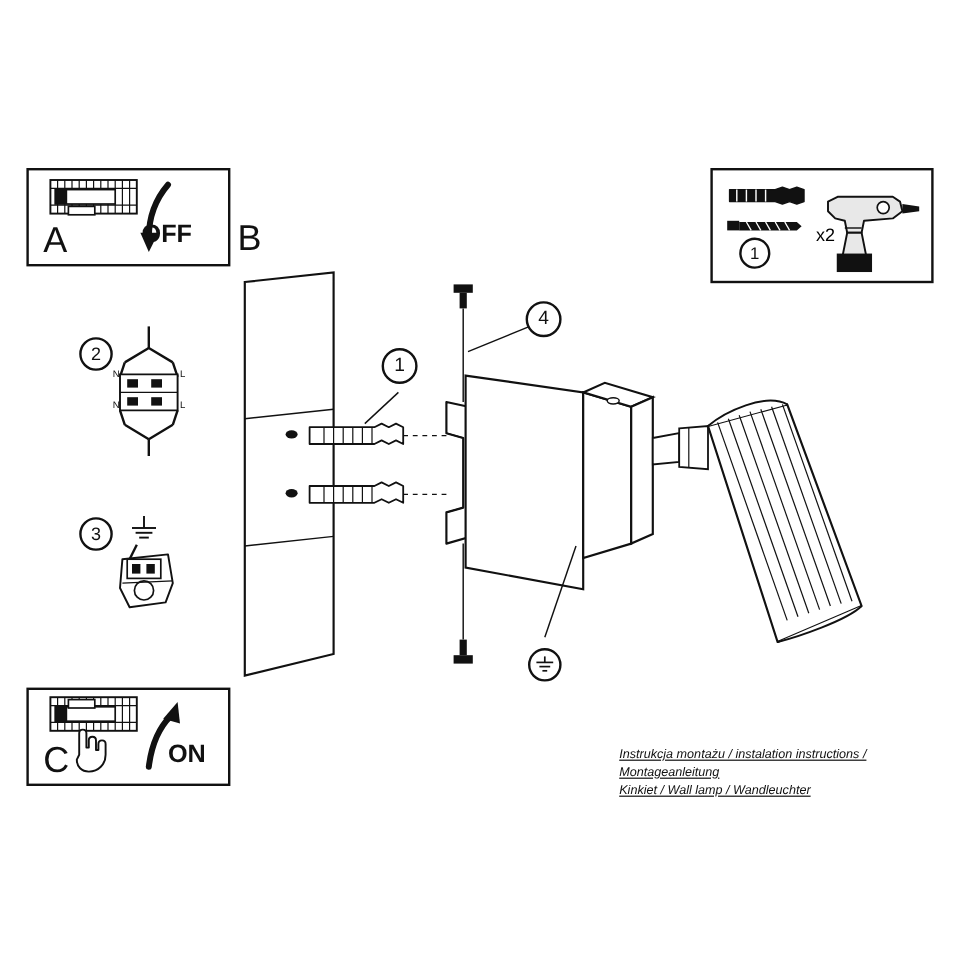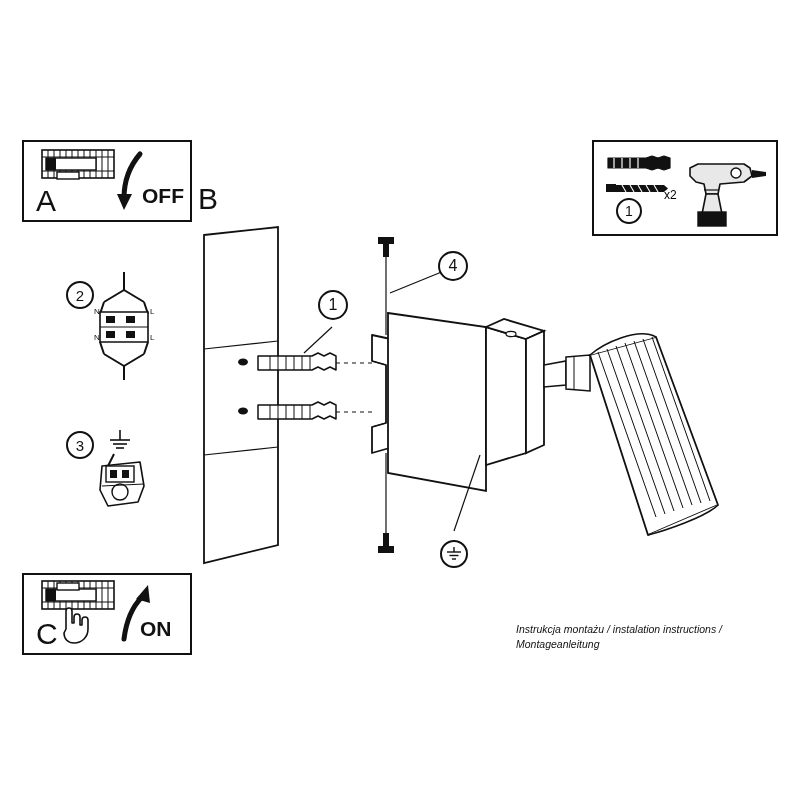--- a/index.html
+++ b/index.html
@@ -66,20 +66,21 @@
   
   #footer {
     position: absolute;
     left: 516px;
     top: 622px;
     font-size: 10.5px;
     line-height: 15px;
     color: #111;
     font-style: italic;
     width: 270px;
+    text-decoration: underline;
   }
   #footer .l2 { font-style: italic; }
 
   svg { display: block; overflow: visible; }
 </style>
 </head>
 <body>
 
 <div id="sheet">
 
@@ -108,21 +109,21 @@
 
         <rect x="33" y="30" width="22" height="7" fill="#fff" stroke="#111" stroke-width="1.4"></rect>
       </g>
 
       <g>
         <path d="M116 12 C 104 26, 100 42, 100 56" stroke="#111" stroke-width="5" fill="none" stroke-linecap="round"></path>
         <polygon points="100,68 93,52 108,52" fill="#111"></polygon>
       </g>
     </svg>
     <div class="big-letter" style="left:12px; top:42px;">A</div>
-    <div class="switch-label" style="left:94px; top:42px;margin-left:24px;">OFF</div>
+    <div class="switch-label" style="left:94px; top:42px;">OFF</div>
   </div>
 
   <div class="panel" id="panel-c">
     <svg width="166" height="78" viewBox="0 0 166 78">
       <g>
         <rect x="18" y="6" width="72" height="28" fill="#fff" stroke="#111" stroke-width="1.6"></rect>
         <line x1="18" y1="13" x2="90" y2="13" stroke="#111" stroke-width="1"></line>
         <line x1="18" y1="27" x2="90" y2="27" stroke="#111" stroke-width="1"></line>
         <g stroke="#111" stroke-width="1">
           <line x1="24" y1="6" x2="24" y2="34"></line>
@@ -181,21 +182,21 @@
       <g>
         <path d="M96 26 L104 22 L150 22 L156 26 L158 34 L150 40 L126 42 L124 52 L112 52 L110 42 L102 40 L96 34 Z" fill="#e8e8e8" stroke="#111" stroke-width="1.6" stroke-linejoin="round"></path>
         <path d="M124 52 L112 52 L108 72 L128 72 Z" fill="#e8e8e8" stroke="#111" stroke-width="1.6" stroke-linejoin="round"></path>
         <rect x="104" y="70" width="28" height="14" fill="#111" stroke="#111" stroke-width="1.4"></rect>
         <path d="M158 28 L172 30 L172 34 L158 36 Z" fill="#111"></path>
         <circle cx="142" cy="31" r="5" fill="#fff" stroke="#111" stroke-width="1.4"></circle>
         <line x1="110" y1="48" x2="124" y2="48" stroke="#111" stroke-width="1.2"></line>
       </g>
     </svg>
     <div class="step-circle sc-sm" style="left:22px; top:56px;">1</div>
-    <div class="abs" style="left:70px; top:46px; font-size:12px;">x2</div>
+    <div class="abs" style="left:86px; top:46px; font-size:15px;">x2</div>
   </div>
 
   <div class="big-letter" style="left:198px; top:182px;">B</div>
 
   <svg class="abs" style="left:86px; top:272px;" width="90" height="110" viewBox="0 0 90 110">
 
     <path d="M38 0 L38 18" stroke="#111" stroke-width="2" fill="none"></path>
     <path d="M38 18 L18 30 M38 18 L58 30" stroke="#111" stroke-width="2" fill="none"></path>
     <path d="M18 30 L14 42 M58 30 L62 42" stroke="#111" stroke-width="2" fill="none"></path>
 
@@ -367,15 +368,16 @@
     <svg width="20" height="18" viewBox="0 0 20 18">
       <line x1="10" y1="2" x2="10" y2="7" stroke="#111" stroke-width="1.4"></line>
       <line x1="3" y1="7" x2="17" y2="7" stroke="#111" stroke-width="1.4"></line>
       <line x1="5.5" y1="10.5" x2="14.5" y2="10.5" stroke="#111" stroke-width="1.4"></line>
       <line x1="8" y1="14" x2="12" y2="14" stroke="#111" stroke-width="1.4"></line>
     </svg>
   </div>
 
   <div id="footer">
     <div>Instrukcja montażu / instalation instructions / Montageanleitung</div>
+    <div class="l2">Kinkiet / Wall lamp / Wandleuchter</div>
   </div>
 
 </div>
 
 </body></html>

